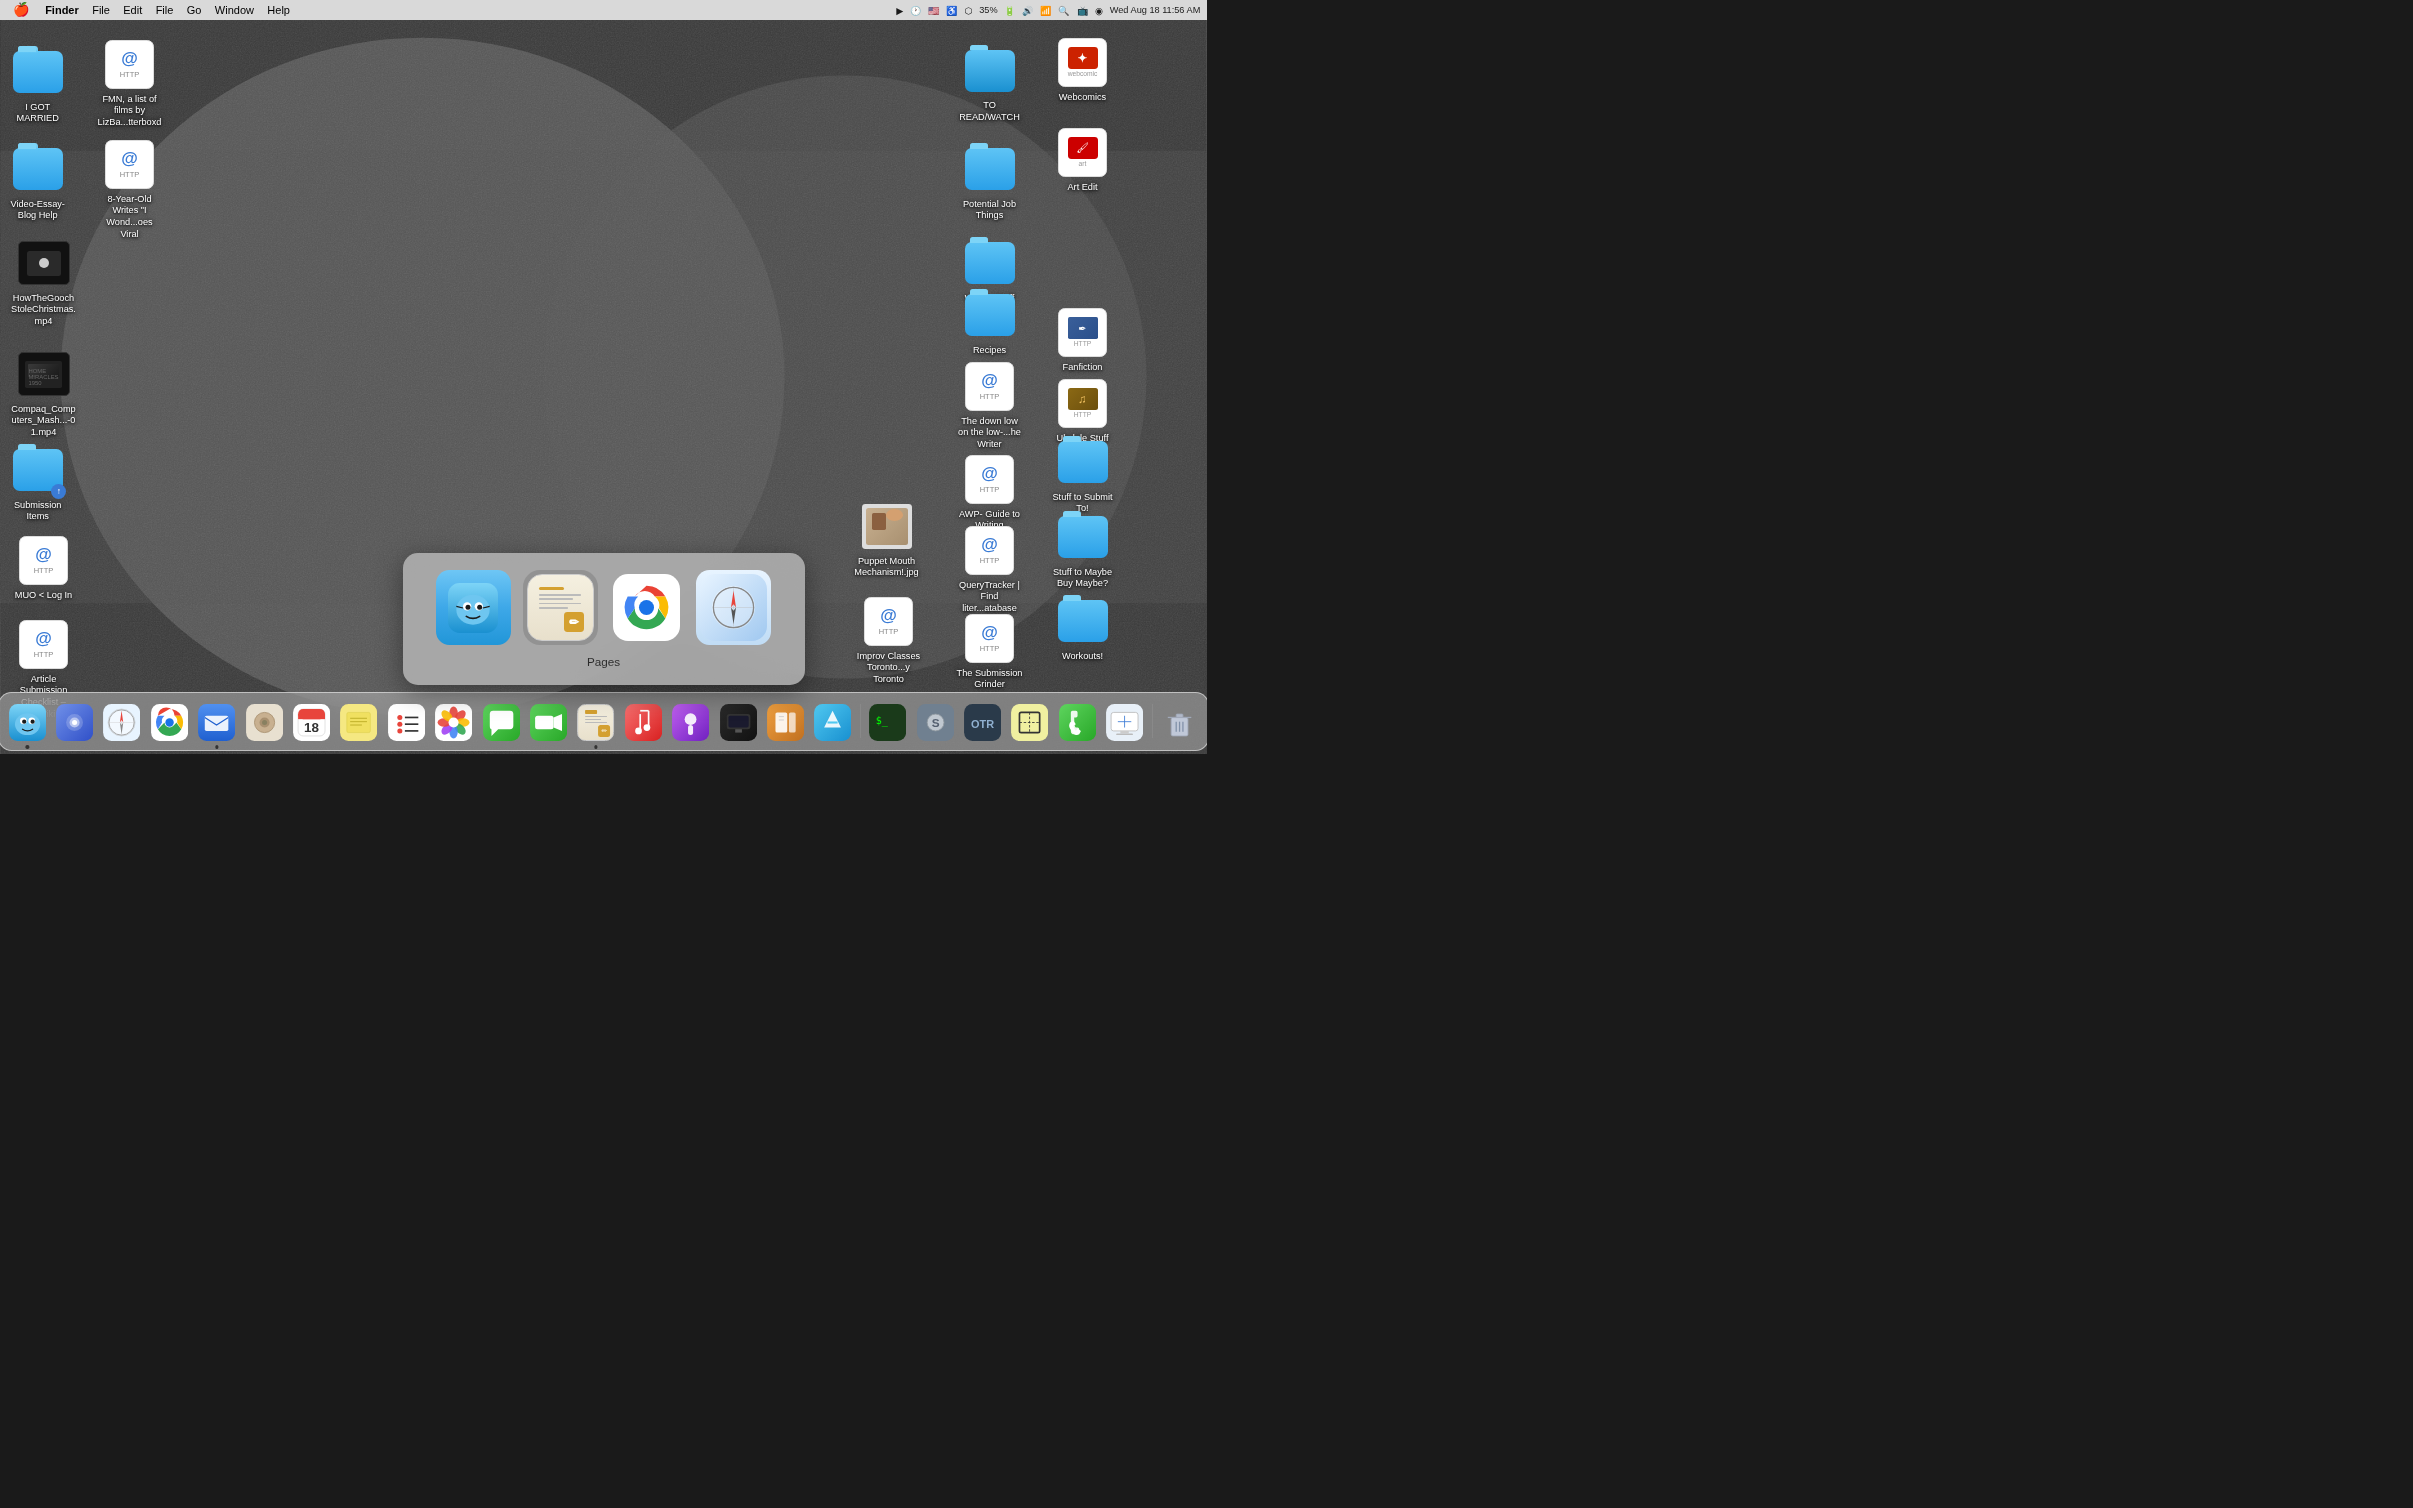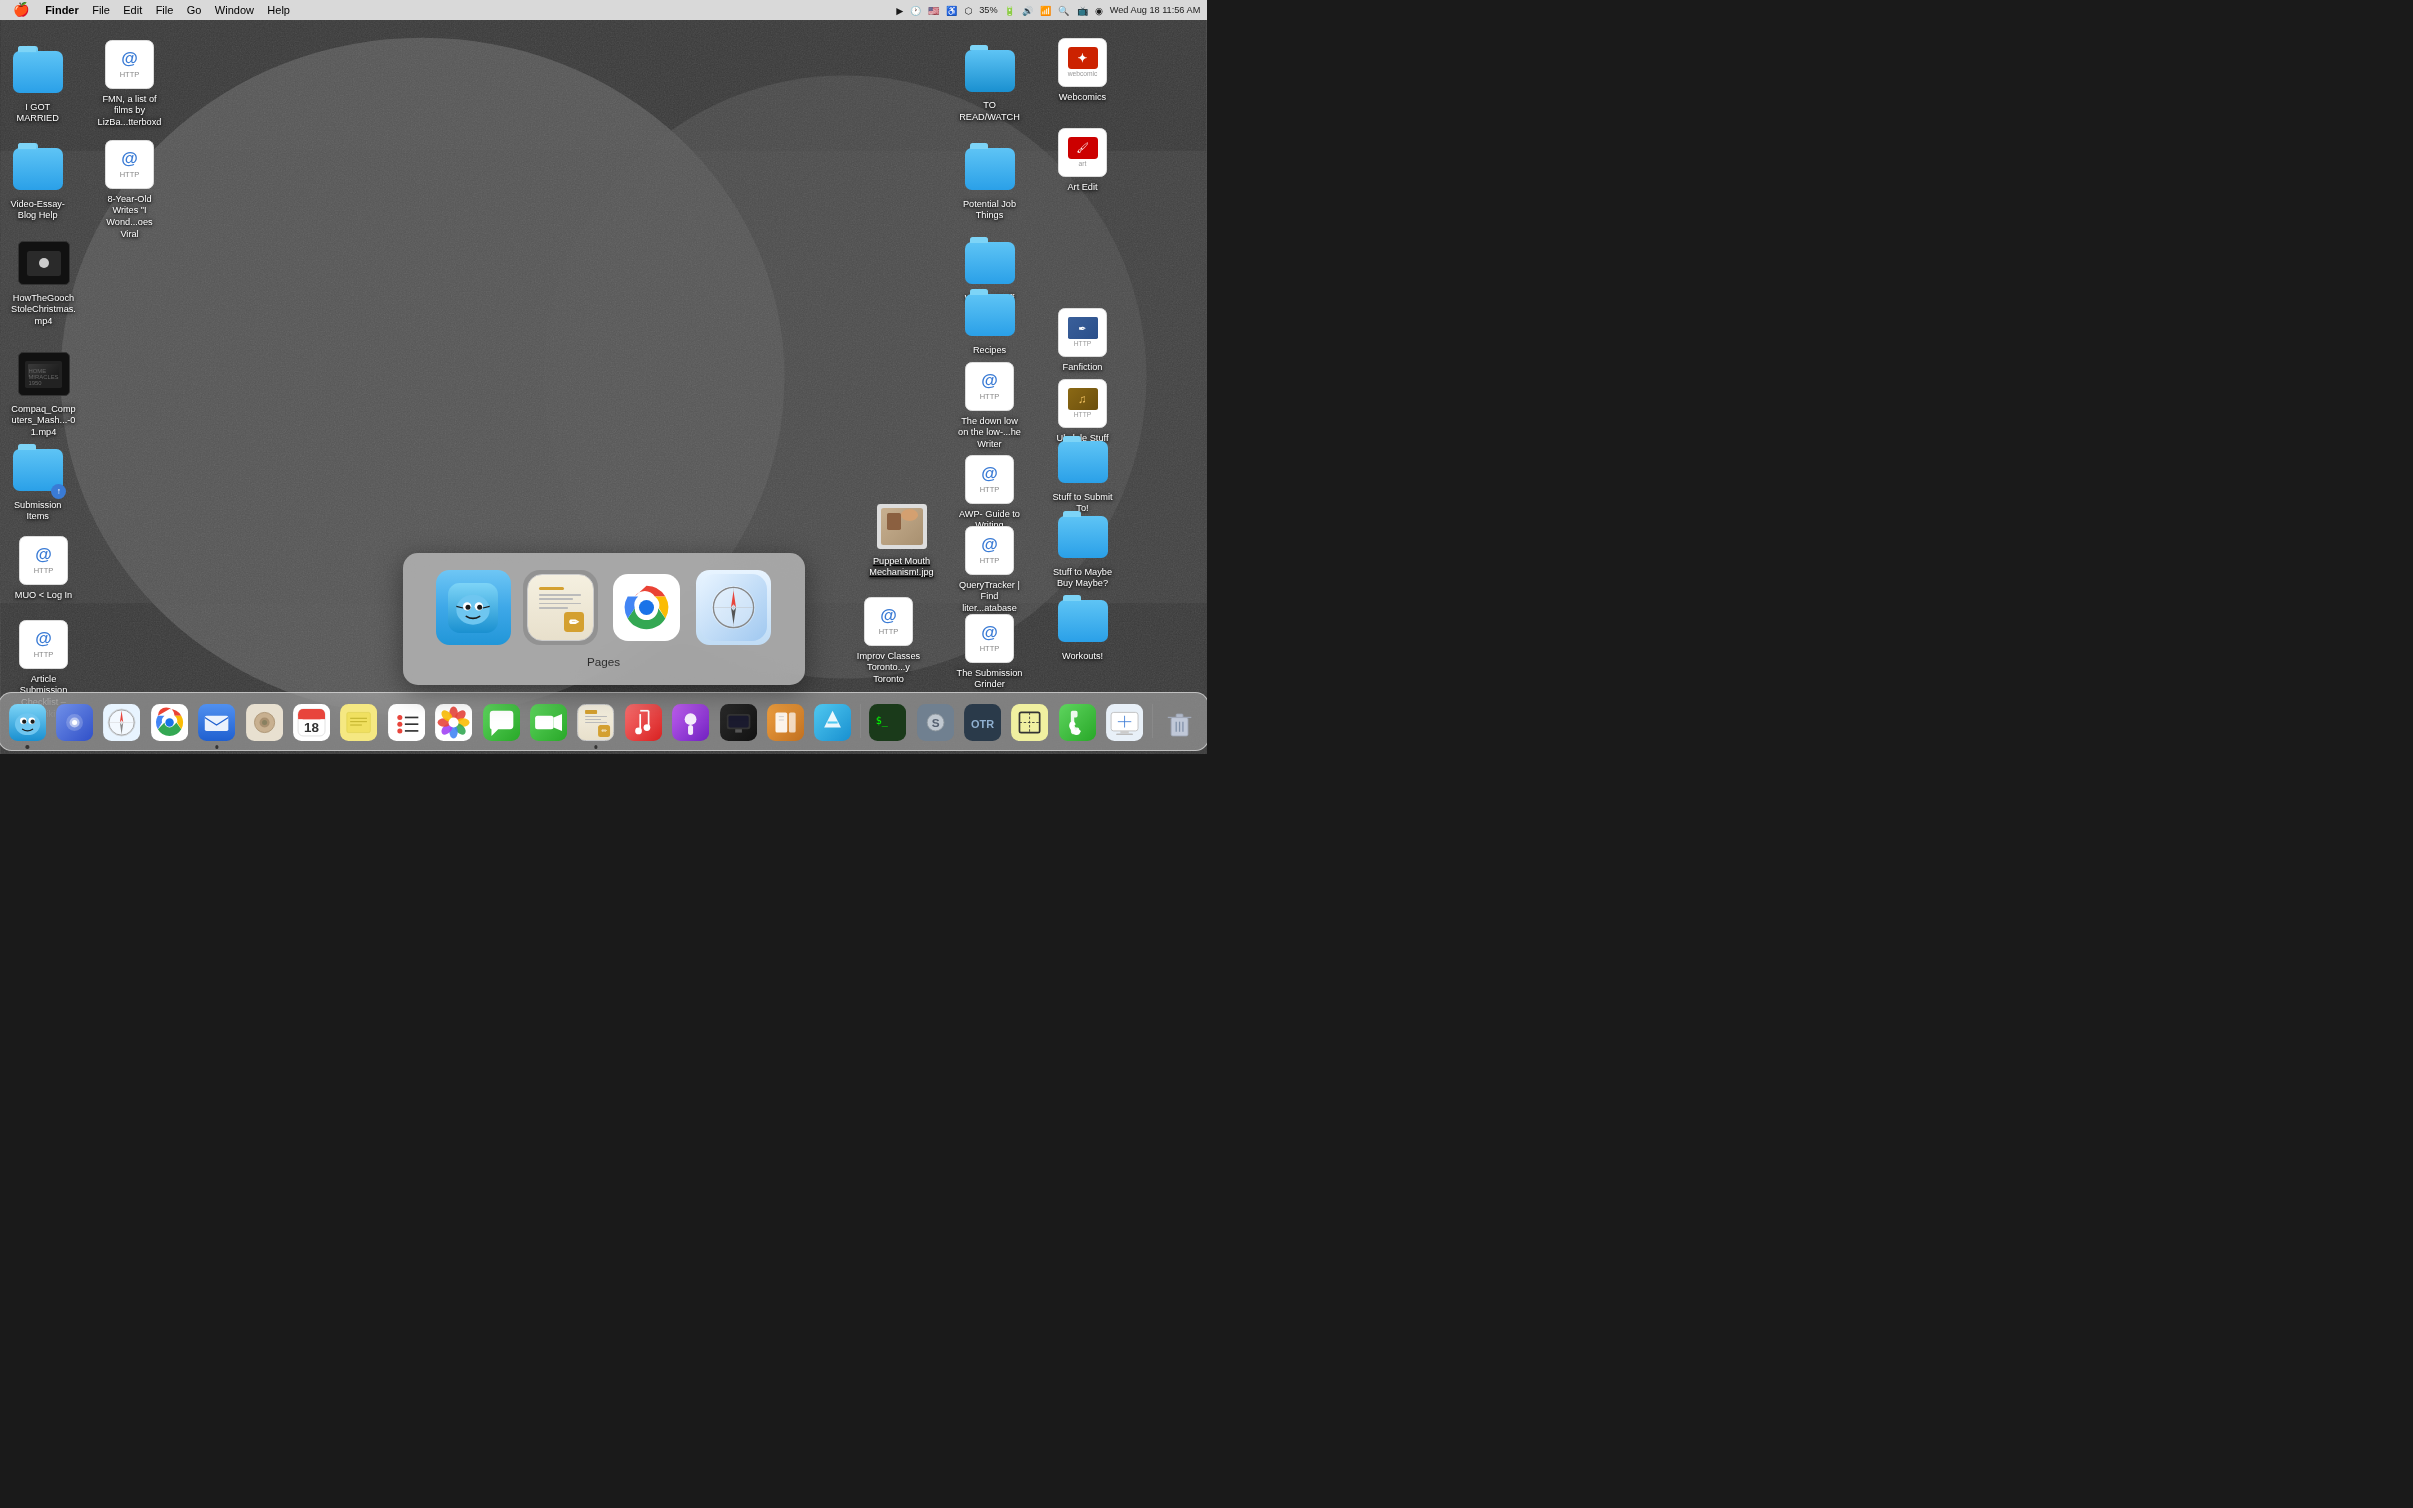--- a/index.html
+++ b/index.html
@@ -510,21 +510,21 @@
 
   <div class="desktop-icon" style="right:91px; top:415px;">
     <div class="icon-img">
       <div style="width:50px;height:42px;background:linear-gradient(180deg,#5ec4f5 0%,#2aa0e8 100%);border-radius:6.7px;position:relative;">
         <div style="position:absolute;top:-5px;left:5px;width:18.4px;height:5.9px;background:#7dd4f7;border-radius:2.5px 2.5px 0 0;"></div>
       </div>
     </div>
     <span class="icon-label">Stuff to Submit To!</span>
   </div>
 
-  <div class="desktop-icon" style="right:272px; top:479px;text-decoration:underline;">
+  <div class="desktop-icon" style="right:287px; top:479px;">
     <div class="icon-img">
       <div style="width:50px;height:45px;background:#ddd;border-radius:3.4px;display:flex;align-items:center;justify-content:center;overflow:hidden;">
         <div style="width:42px;height:37px;background:linear-gradient(135deg,#c8b090 0%,#a89070 100%);border-radius:2.5px;position:relative;">
           <div style="position:absolute;top:5px;left:6.7px;width:13.4px;height:17px;background:#8b6040;border-radius:1.7px;"></div>
           <div style="position:absolute;top:1.7px;left:20px;width:17px;height:11.7px;background:#d4a070;border-radius:50%;"></div>
         </div>
       </div>
     </div>
     <span class="icon-label">Puppet Mouth Mechanism!.jpg</span>
   </div>

